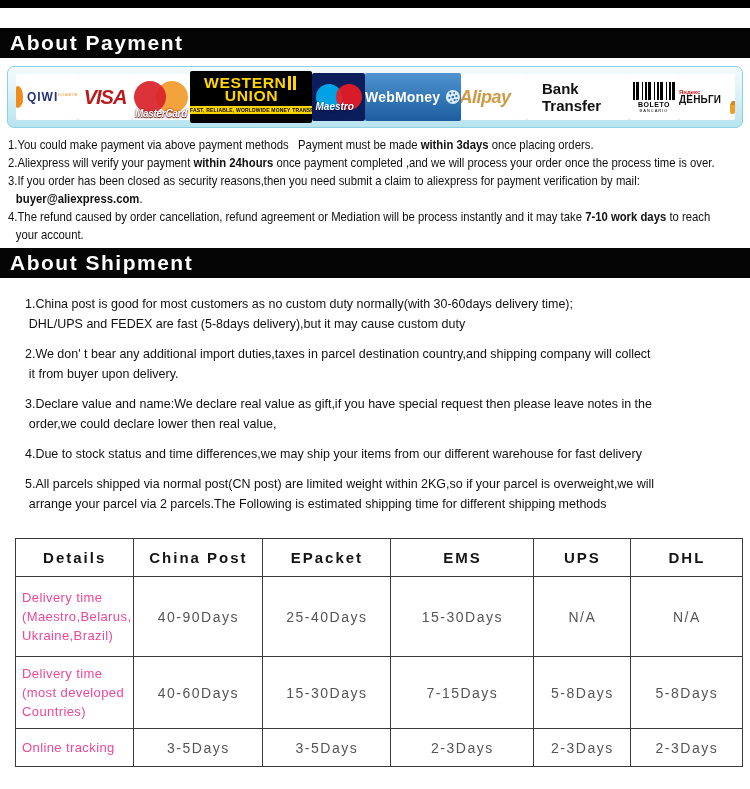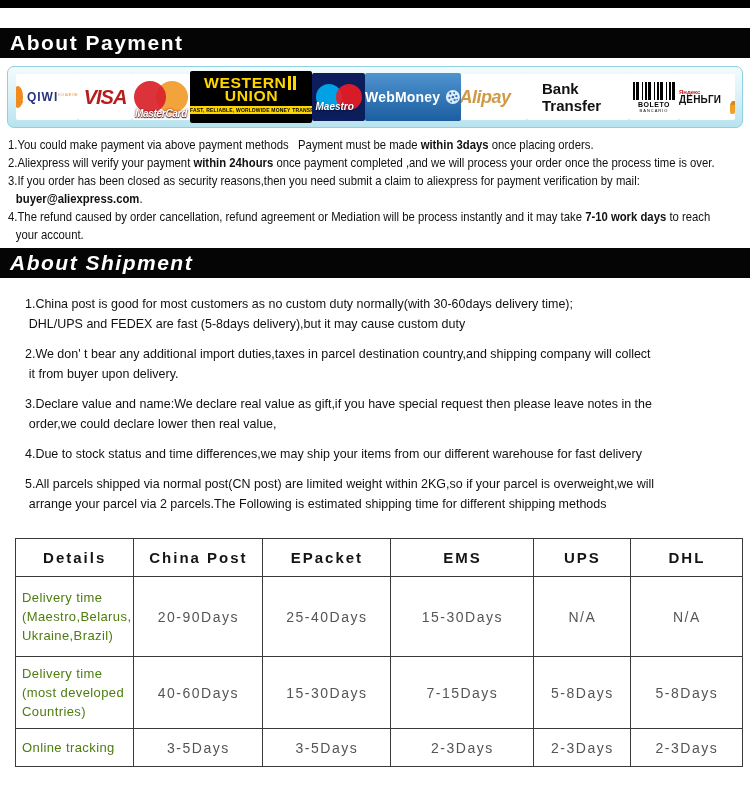--- a/index.html
+++ b/index.html
@@ -8,21 +8,21 @@
     width:750px; height:789px; overflow:hidden; position:relative;
     font-family:"Liberation Sans","DejaVu Sans",sans-serif; color:#1a1a1a;
   }
   .top-strip { width:750px; height:8px; background:#000; }
   .section-bar {
     width:750px; height:30px; background:#050505; color:#fff;
     display:flex; align-items:center; padding-left:10px;
     font-size:21px; font-weight:bold; letter-spacing:1.5px;
   }
   .bar-payment { margin-top:20px; }
-  .bar-shipment { margin-top:4px;font-style:italic; }
+  .bar-shipment { margin-top:4px; }
 
   
   .pay-strip {
     margin:8px 7px 0 7px; width:736px; height:62px;
     border:1px solid #8fd0e2; border-radius:7px;
     background:linear-gradient(#f3fbfd 0%, #ddf2f8 45%, #b7e3ef 100%);
     display:flex; align-items:center; justify-content:space-between;
     padding:0 8px;
   }
   .tile {
@@ -95,21 +95,21 @@
   .ship-notes { margin:16px 0 0 25px; width:781px; transform:scaleX(0.96); transform-origin:0 0; font-size:13px; line-height:20px; color:#111; }
   .ship-notes .note { margin-bottom:10px; }
   .ship-notes .line { white-space:pre; }
   .ship-notes .indent { padding-left:4px; }
 
   
   table.ship { border-collapse:collapse; margin:24px 0 0 15px; table-layout:fixed; }
   table.ship th, table.ship td { border:1px solid #3a3a3a; }
   table.ship th { height:38px; font-size:15px; font-weight:bold; color:#151515; letter-spacing:2px; text-align:center; }
   table.ship td.val { text-align:center; font-size:14px; color:#555; letter-spacing:1.5px; }
-  table.ship td.lbl { font-size:13px; color:#4d7c0f; letter-spacing:.4px; padding:4px 2px 4px 6px; line-height:19px; vertical-align:middle; }
+  table.ship td.lbl { font-size:13px; color:#ec4899; letter-spacing:.4px; padding:4px 2px 4px 6px; line-height:19px; vertical-align:middle; }
   .r1 td { height:80px; }
   .r2 td { height:72px; }
   .r3 td { height:38px; }
 </style>
 </head>
 <body>
 
 <div class="top-strip"></div>
 
 <div class="section-bar bar-payment">
@@ -254,21 +254,21 @@
     <th>EMS</th>
     <th>UPS</th>
     <th>DHL</th>
   </tr>
   <tr class="r1">
     <td class="lbl">
       <div>Delivery time</div>
       <div>(Maestro,Belarus,</div>
       <div>Ukraine,Brazil)</div>
     </td>
-    <td class="val">20-90Days</td>
+    <td class="val">40-90Days</td>
     <td class="val">25-40Days</td>
     <td class="val">15-30Days</td>
     <td class="val">N/A</td>
     <td class="val">N/A</td>
   </tr>
   <tr class="r2">
     <td class="lbl">
       <div>Delivery time</div>
       <div>(most developed</div>
       <div>Countries)</div>

